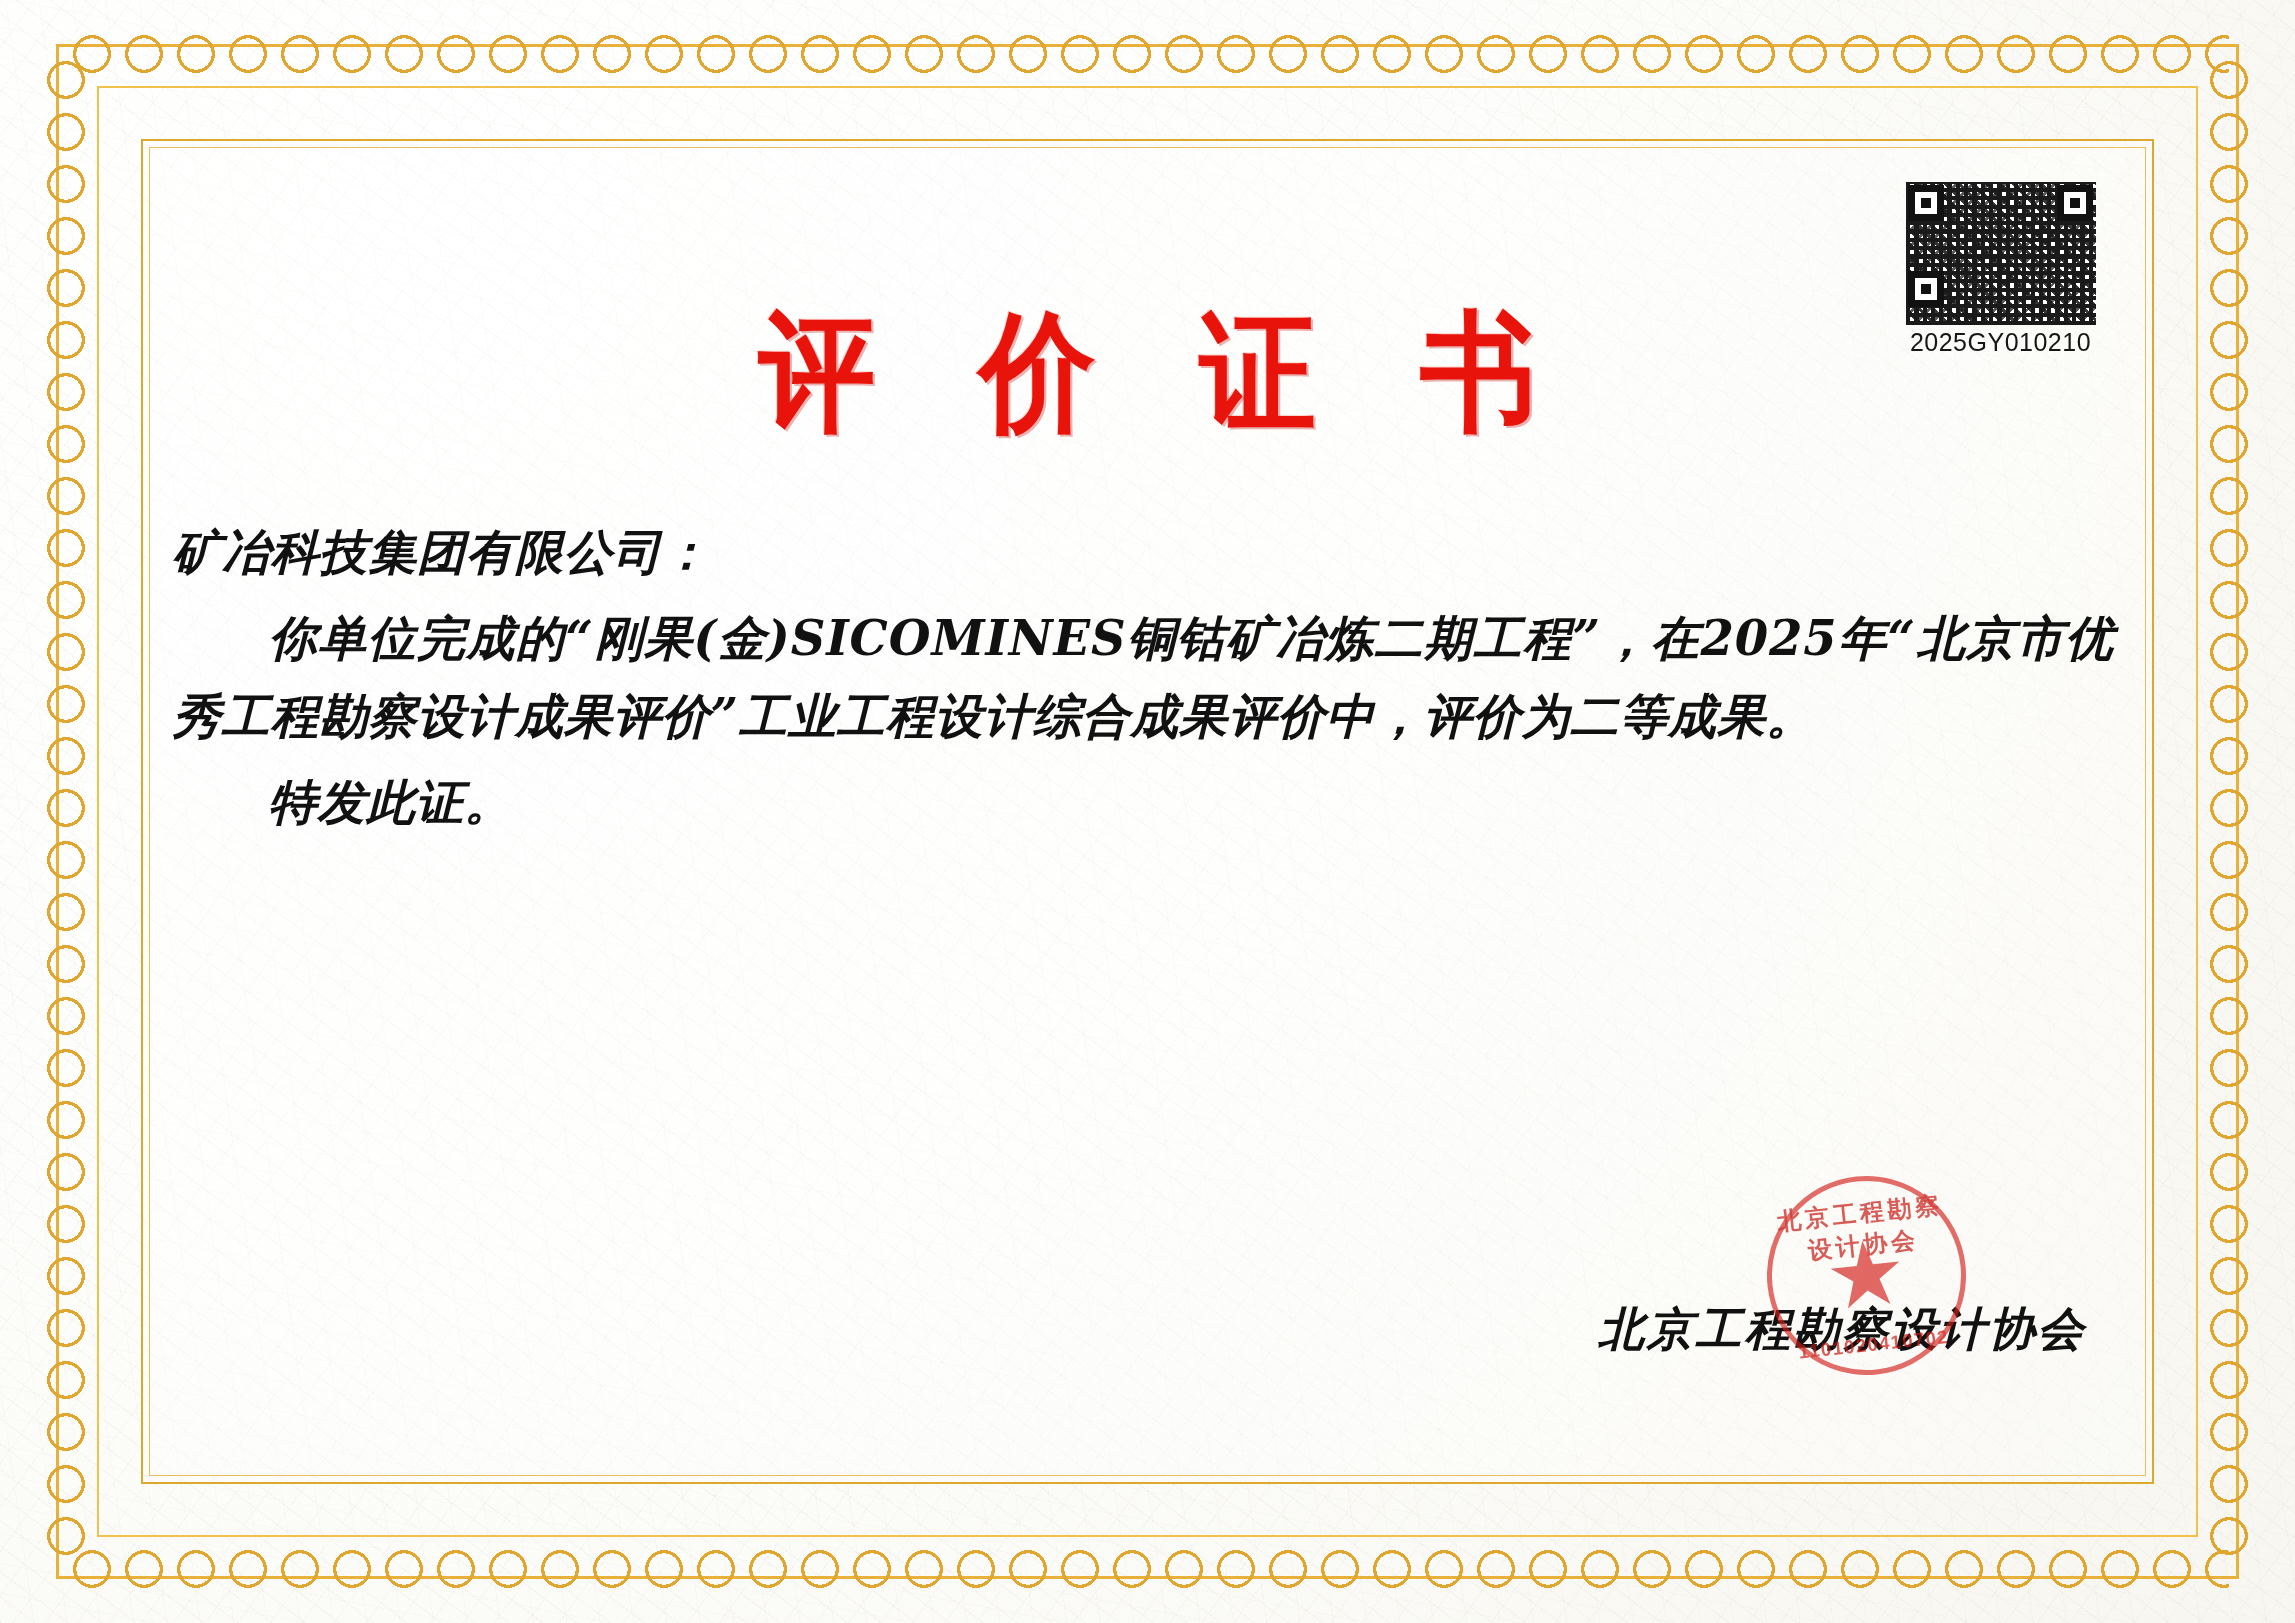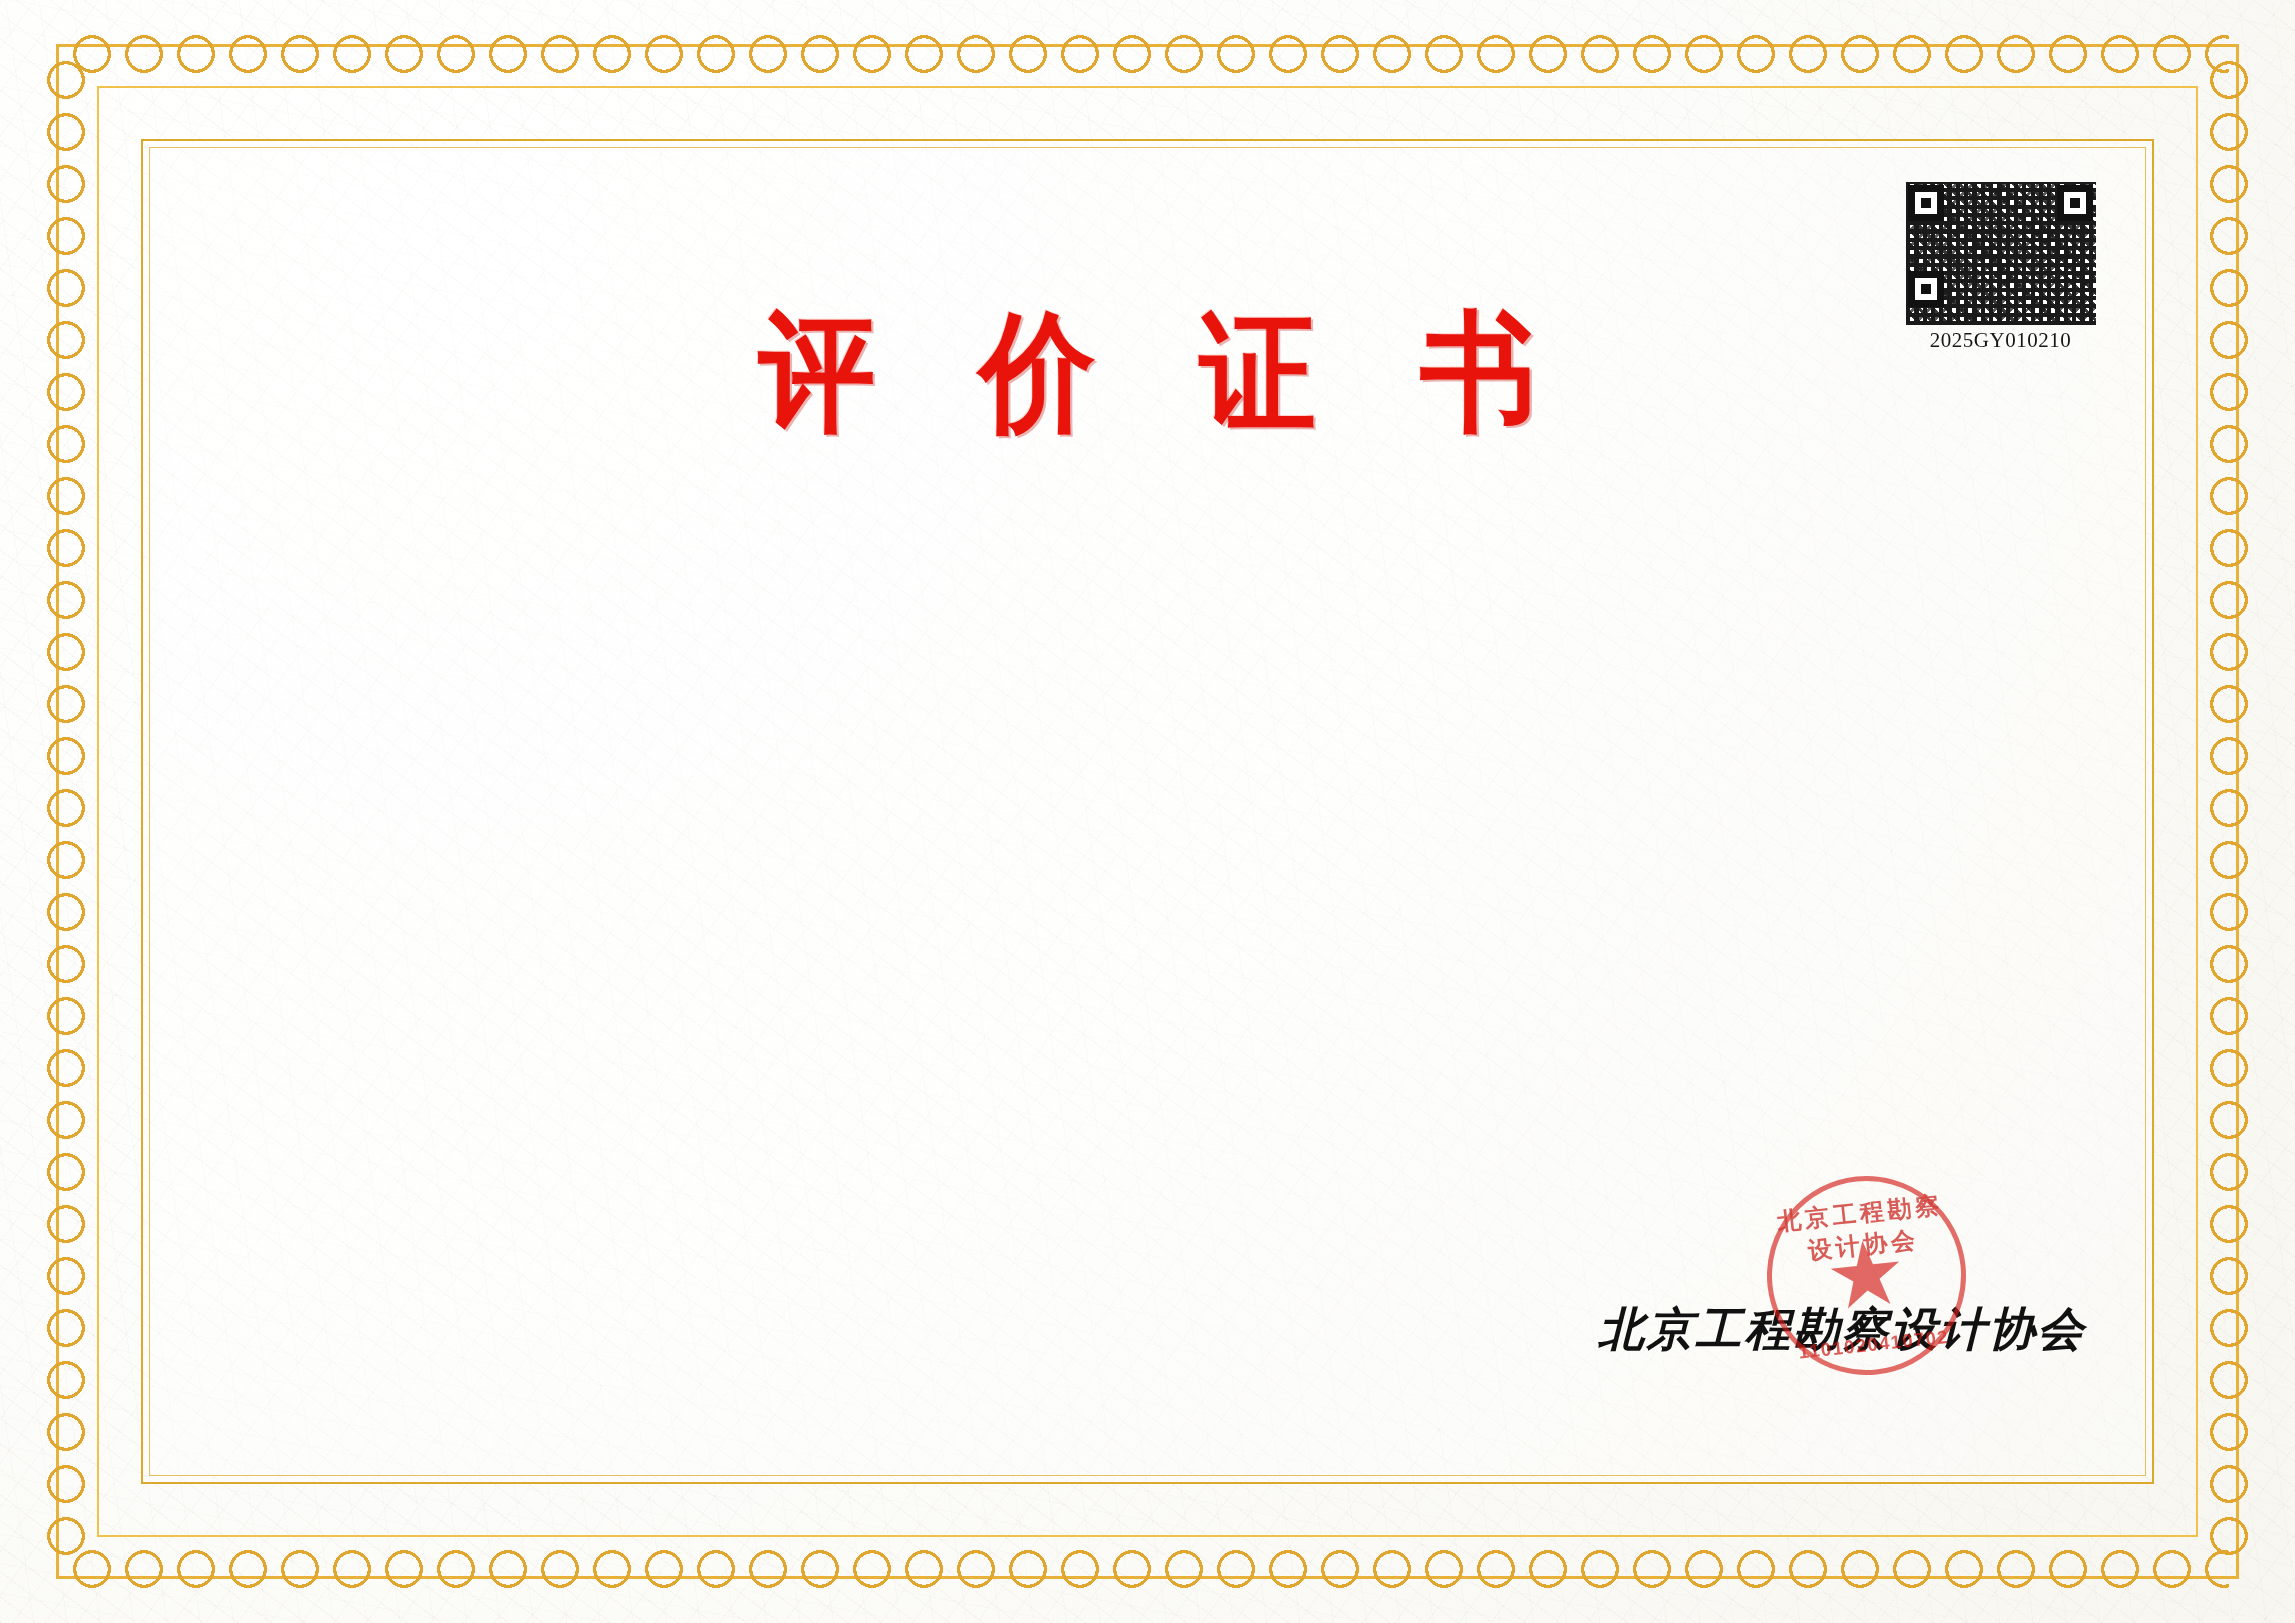--- a/index.html
+++ b/index.html
@@ -151,22 +151,22 @@
   .qr-code .finder::after {
     content: "";
     position: absolute;
     inset: 6px;
     background: #111;
   }
   .qr-code .finder.tl { left: 2.8px; top: 2.8px; }
   .qr-code .finder.tr { right: 2.8px; top: 2.8px; }
   .qr-code .finder.bl { left: 2.8px; bottom: 18.5px; }
   .qr-caption {
-    font-family: Liberation Serif, serif;
-    font-size: 21px;
+    font-family: Liberation Sans, sans-serif;
+    font-size: 25px;
     letter-spacing: 0.5px;
     color: #161616;
     margin-top: 2.8px;
   }
 
   
   .cert-title {
     position: absolute;
     left: 0;
     right: 0;
@@ -299,20 +299,25 @@
       <div class="qr-code">
         <span class="finder tl"></span>
         <span class="finder tr"></span>
         <span class="finder bl"></span>
       </div>
       <div class="qr-caption">2025GY010210</div>
     </div>
 
     <div class="cert-title">评 价 证 书</div>
 
+    <div class="body-text">
+      <div class="addressee">矿冶科技集团有限公司：</div>
+      <div class="para">你单位完成的“刚果(金)SICOMINES铜钴矿冶炼二期工程”，在2025年“北京市优秀工程勘察设计成果评价”工业工程设计综合成果评价中，评价为二等成果。</div>
+      <div class="para short">特发此证。</div>
+    </div>
 
     <div class="seal">
       <div class="seal-top-text">北京工程勘察设计协会</div>
       <div class="seal-star"></div>
       <div class="seal-bottom-text">1101020410702</div>
     </div>
 
     <div class="signature">
       <div class="sig-org">北京工程勘察设计协会</div>
     </div>

